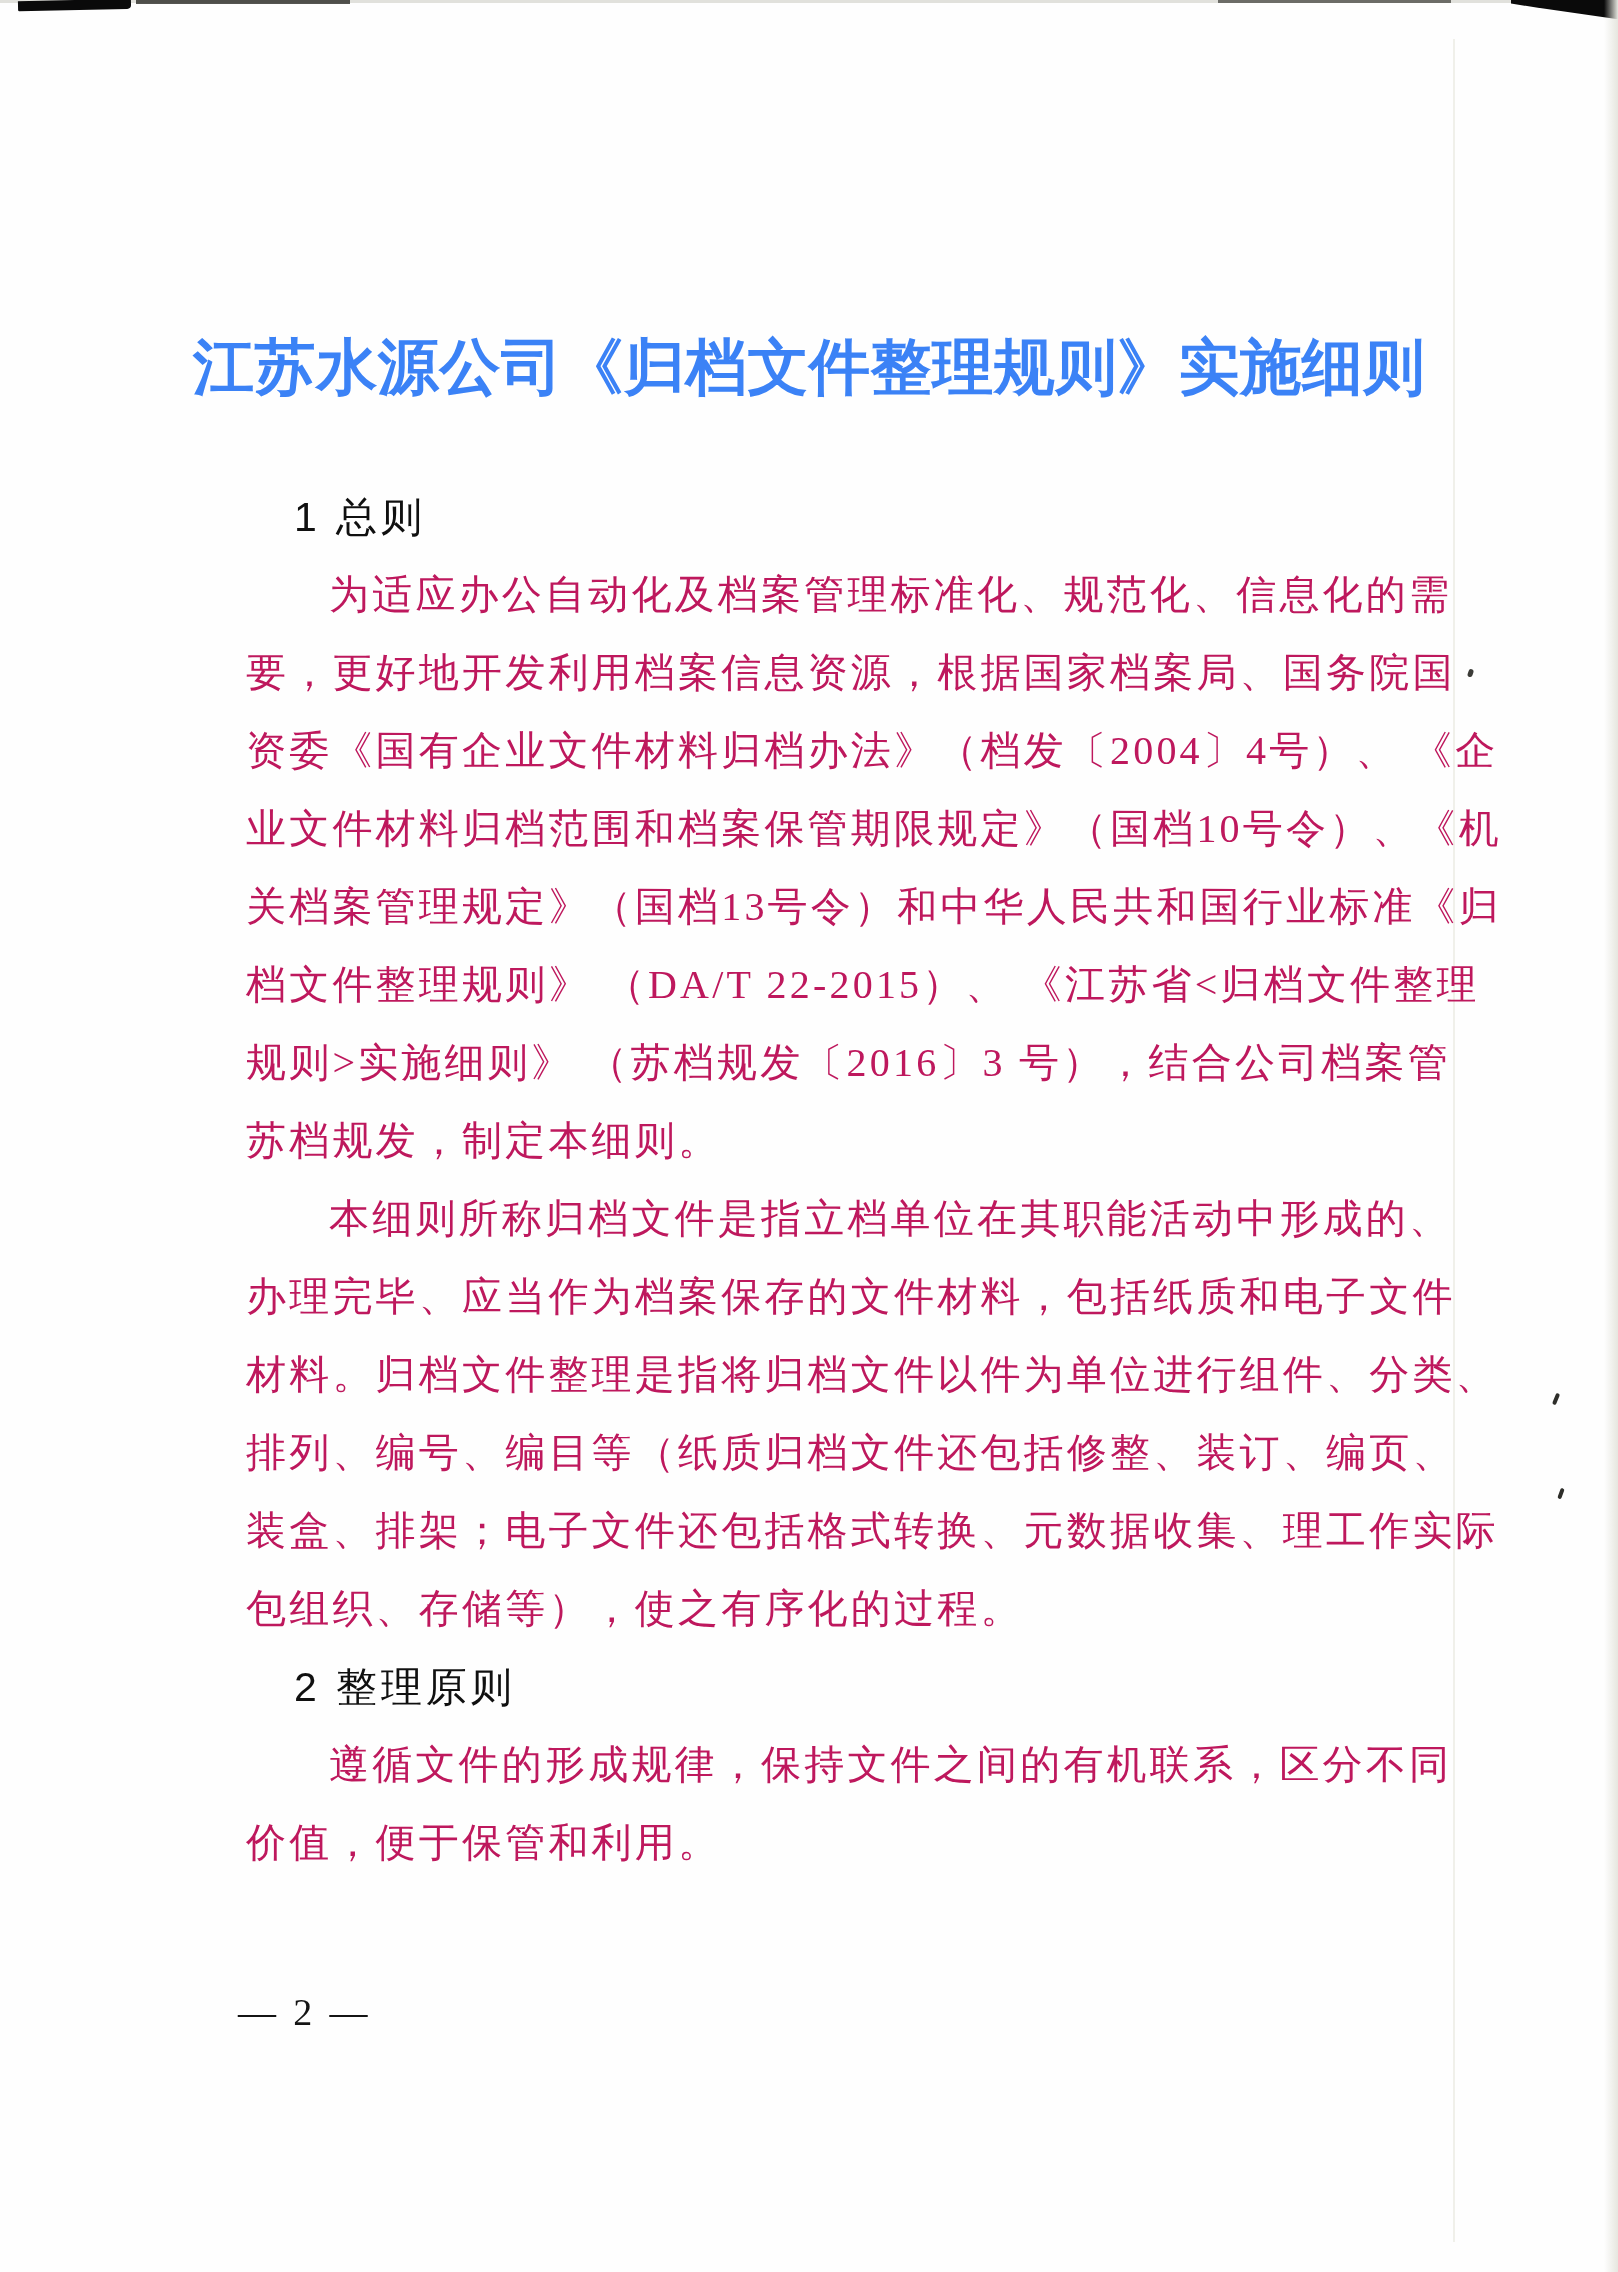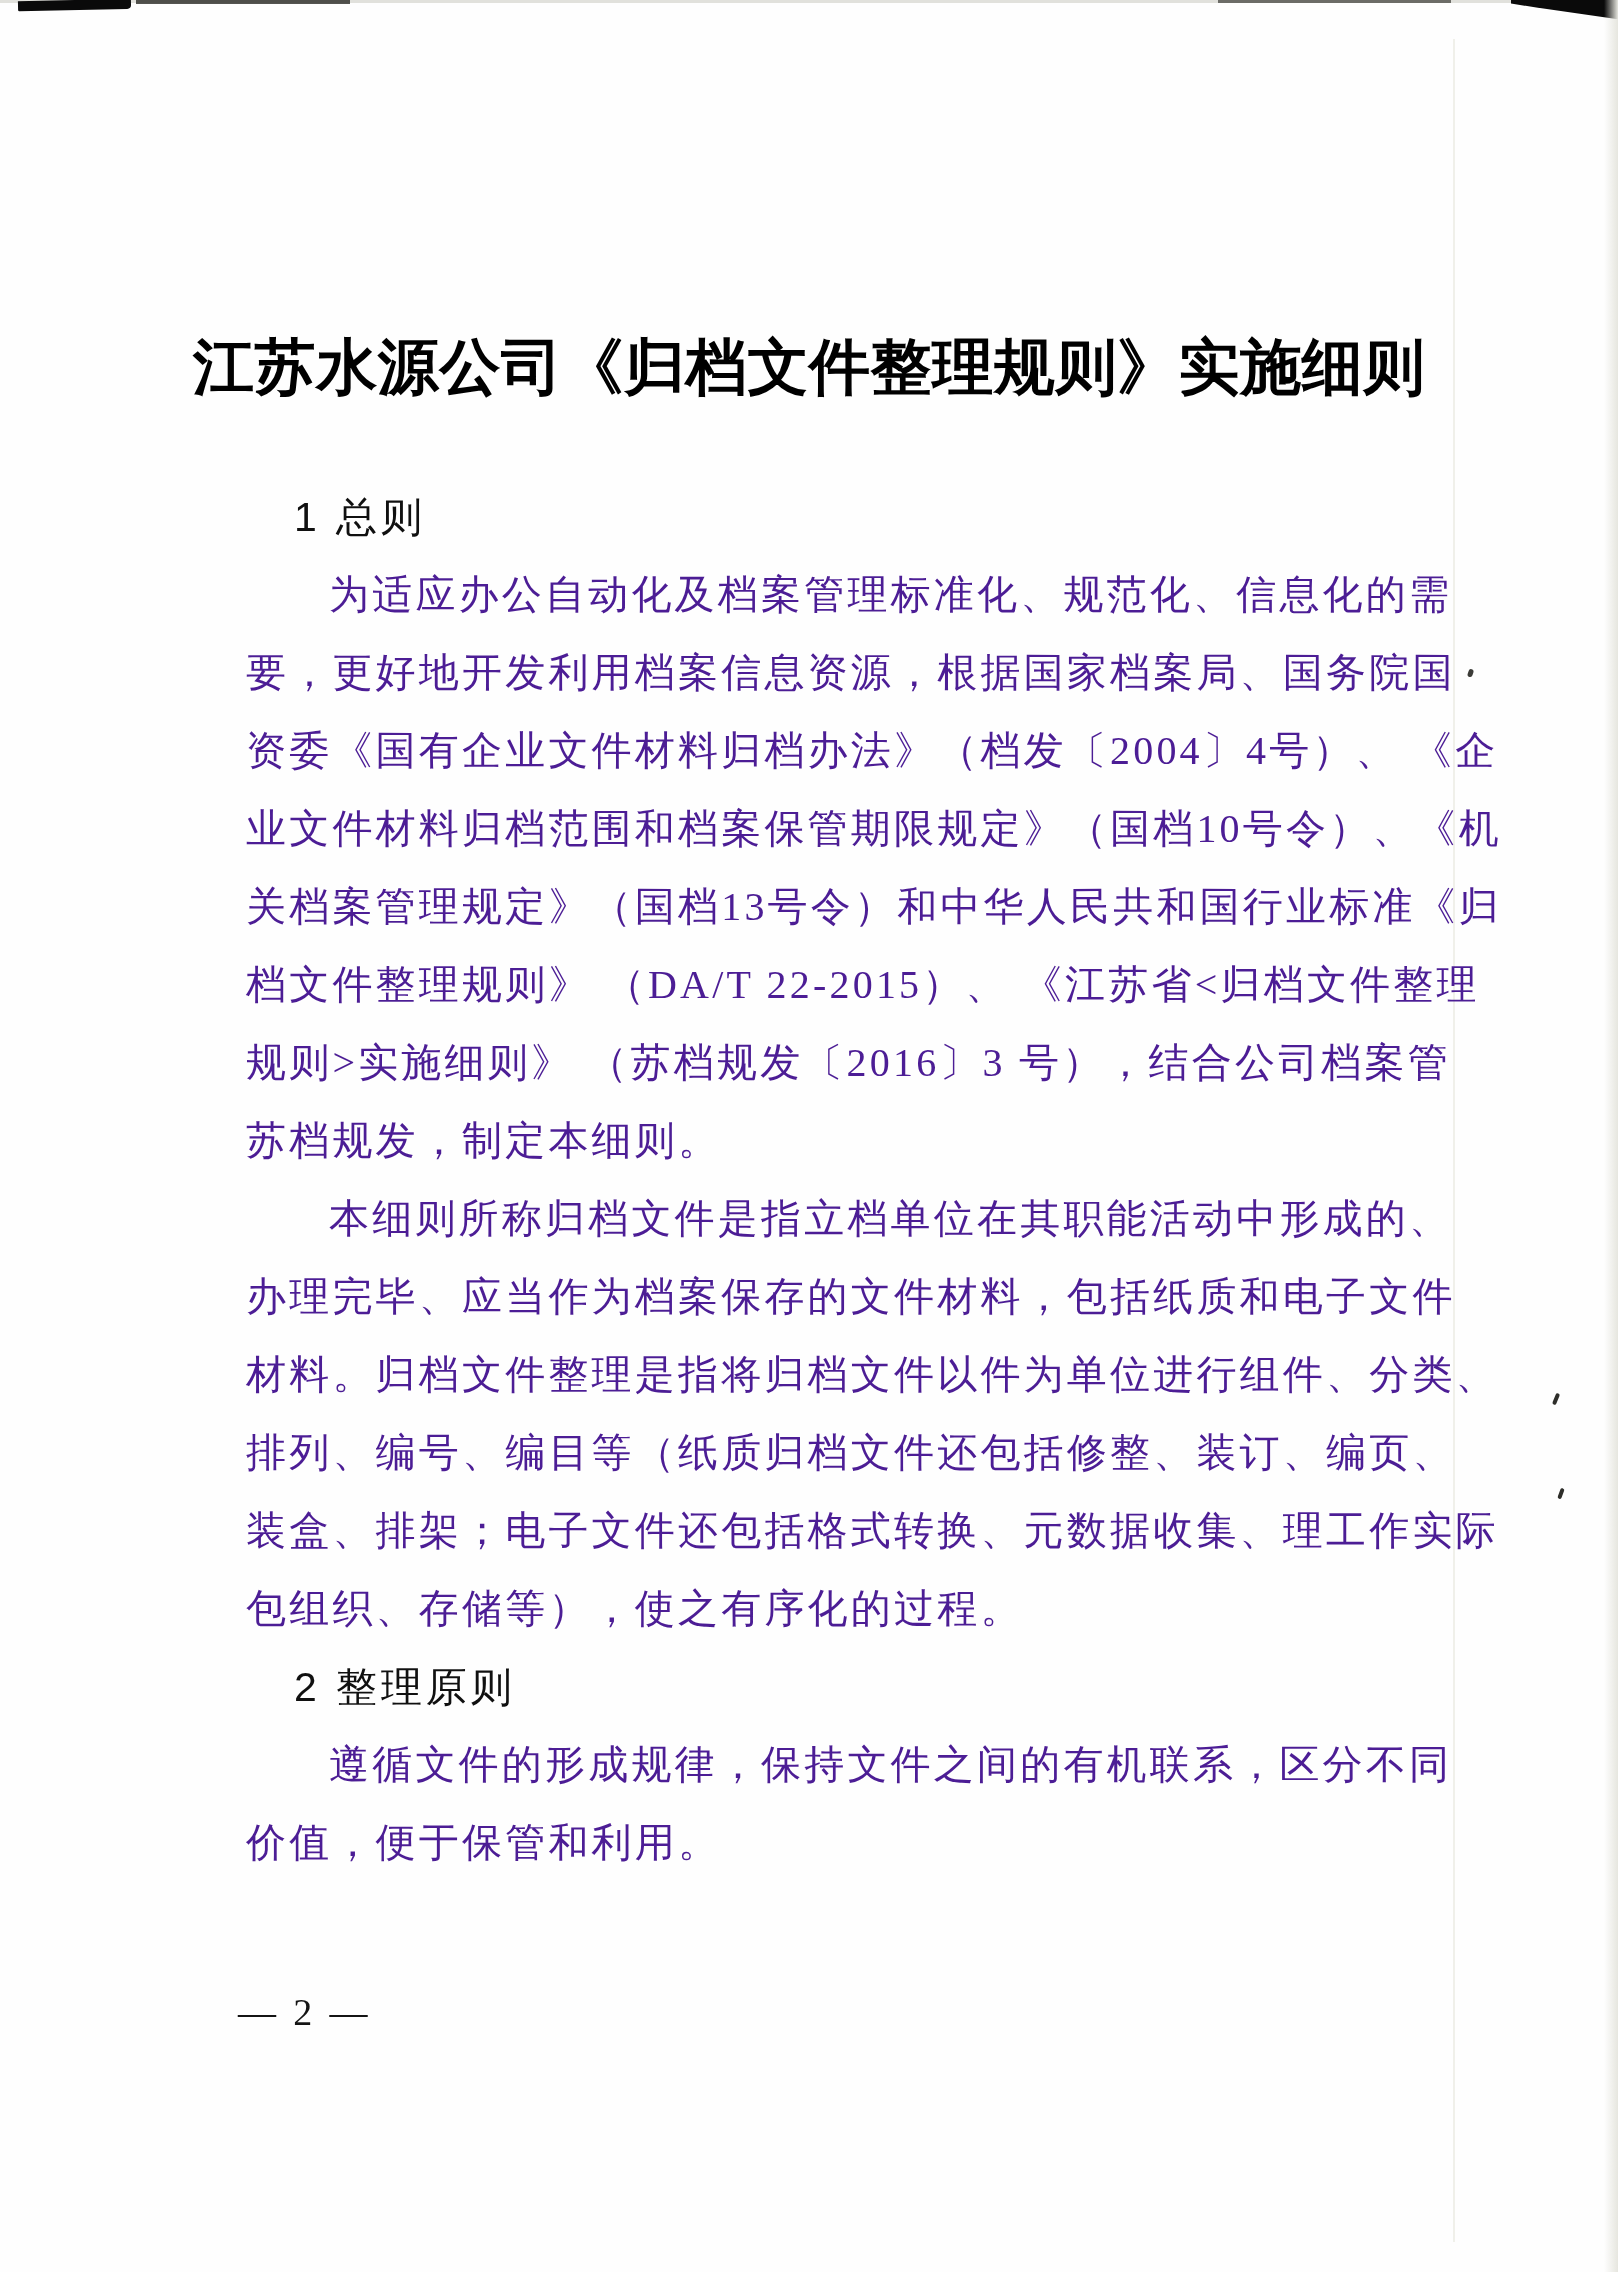--- a/index.html
+++ b/index.html
@@ -51,31 +51,31 @@
   .speckle { position: absolute; background: #3c3c38; }
   .speckle-a { left: 1468px; top: 669px; width: 4.5px; height: 8.4px; border-radius: 2.6px; transform: rotate(18deg); }
   .speckle-b { left: 1554px; top: 1393px; width: 3.9px; height: 12.3px; border-radius: 1.9px; transform: rotate(22deg); background:#2e2e2a; }
   .speckle-c { left: 1559px; top: 1488px; width: 3.9px; height: 11px; border-radius: 1.9px; transform: rotate(20deg); background:#2e2e2a; }
   
   .doc-title {
     position: absolute; left: 0; top: 327px; width: 1618px;
     text-align: center;
     font-size: 61px; font-weight: bold;
     letter-spacing: 0.6px;
-    color: #000000;
+    color: #3b82f6;
     font-family: "Liberation Serif", "DejaVu Serif", serif;
   }
   .content {
     position: absolute; left: 246px; top: 478px; width: 1196px;
   }
   .line {
     height: 78px; line-height: 78px;
     font-size: 40px; letter-spacing: 3.2px;
     white-space: nowrap;
-    color: #4c1d95;
+    color: #be185d;
   }
   .indent { text-indent: 83px; }
   .heading {
     height: 78px; line-height: 78px;
     margin-left: 48px;
     font-size: 41px; letter-spacing: 3.9px;
     font-family: "Liberation Sans", "DejaVu Sans", sans-serif;
     font-weight: 500;
     color: #101010;
     white-space: nowrap;

